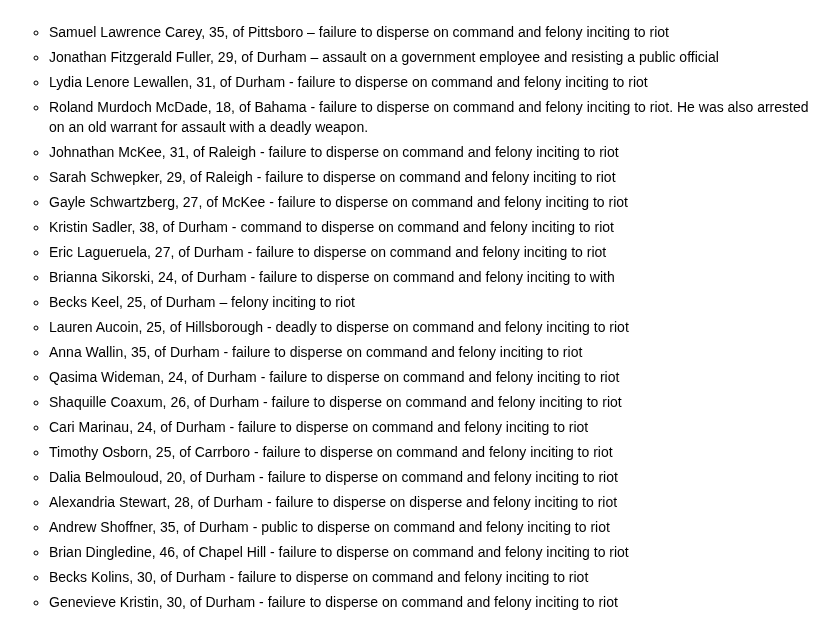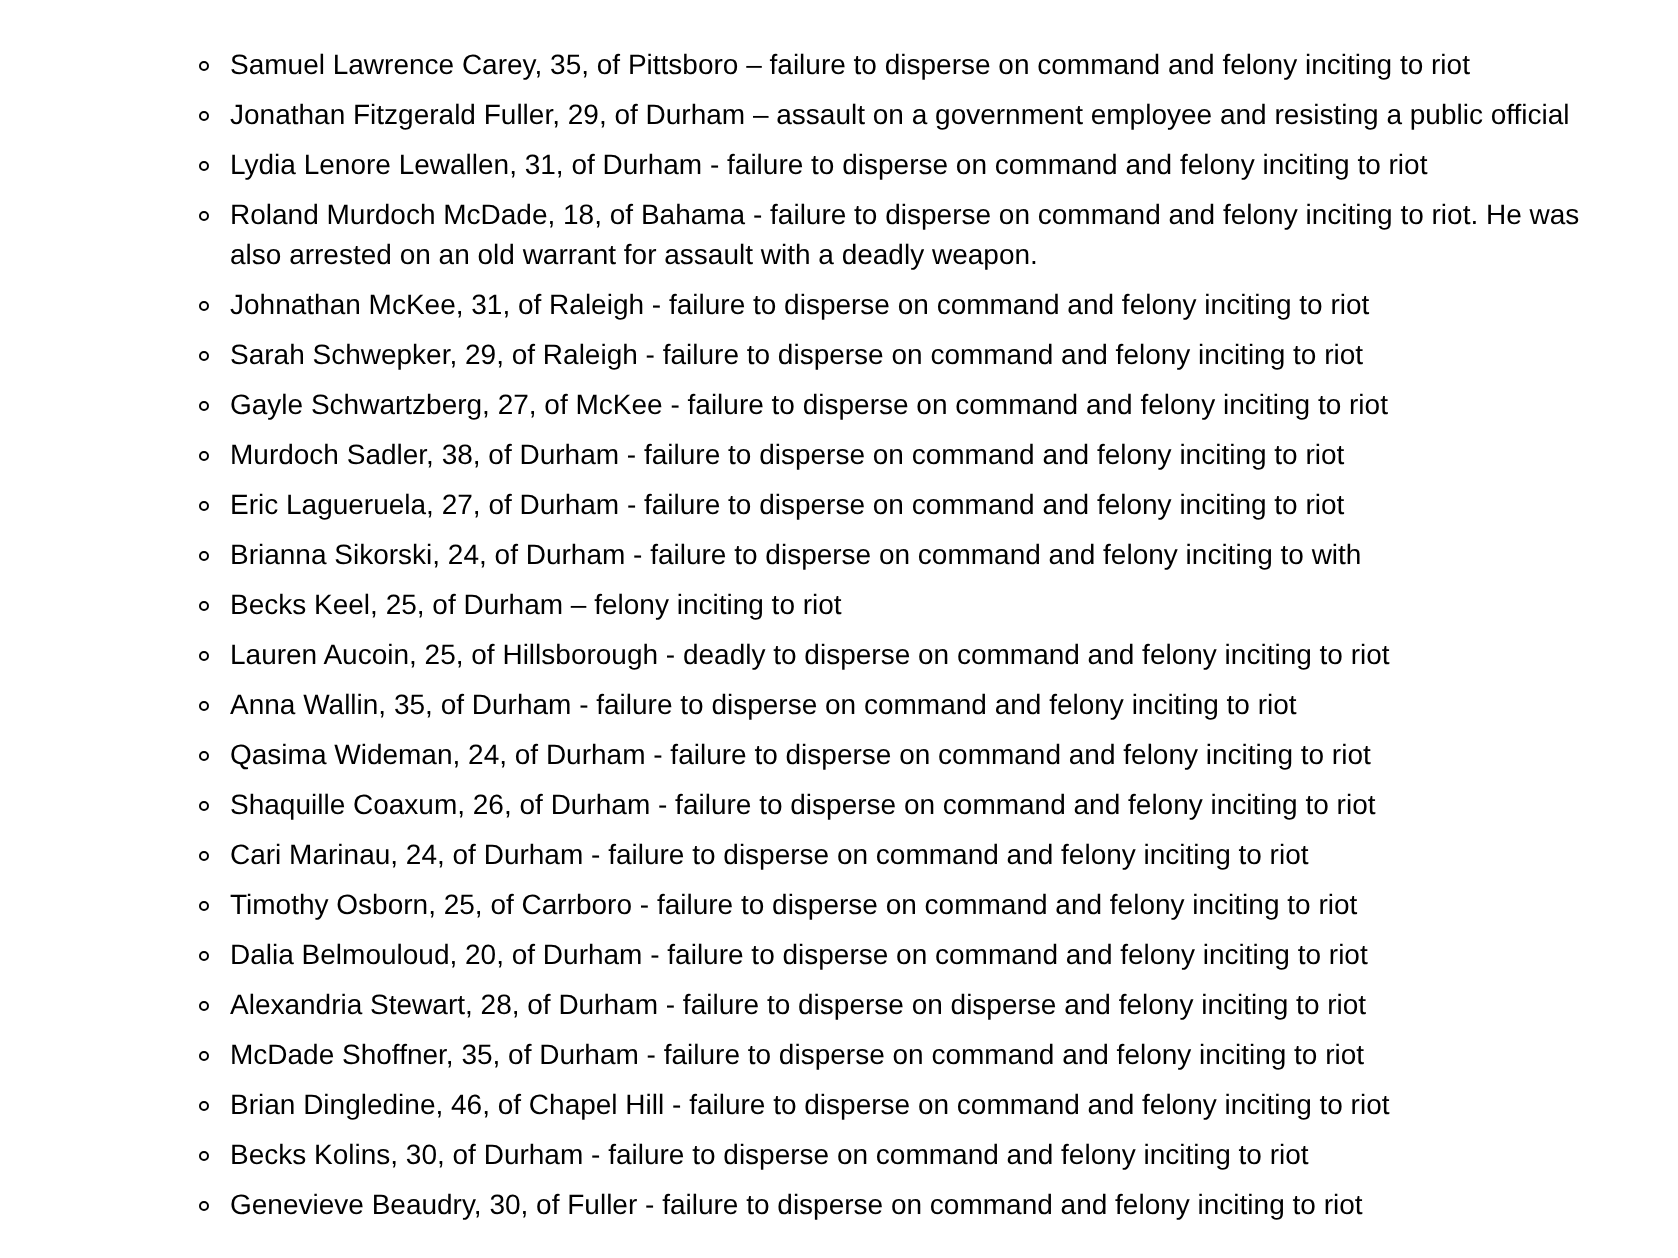--- a/index.html
+++ b/index.html
@@ -15,21 +15,21 @@
   }
   .article-body {
     width: 839px;
     height: 629px;
     box-sizing: border-box;
   }
   ul.arrest-list {
     list-style-type: circle;
     list-style-position: outside;
     margin: 22px 0 0 0;
-    padding: 0 21px 0 115px;
+    padding: 0 21px 0 49px;
     font-size: 14px;
     line-height: 20px;
     color: #000000;
   }
   ul.arrest-list li {
     margin: 0 0 5px 0;
     padding: 0;
   }
   ul.arrest-list li::marker {
     color: #000000;
@@ -41,30 +41,30 @@
 
 <main class="article-body">
   <ul class="arrest-list">
       <li>Samuel Lawrence Carey, 35, of Pittsboro – failure to disperse on command and felony inciting to riot</li>
       <li>Jonathan Fitzgerald Fuller, 29, of Durham – assault on a government employee and resisting a public official</li>
       <li>Lydia Lenore Lewallen, 31, of Durham - failure to disperse on command and felony inciting to riot</li>
       <li>Roland Murdoch McDade, 18, of Bahama - failure to disperse on command and felony inciting to riot. He was also arrested on an old warrant for assault with a deadly weapon.</li>
       <li>Johnathan McKee, 31, of Raleigh - failure to disperse on command and felony inciting to riot</li>
       <li>Sarah Schwepker, 29, of Raleigh - failure to disperse on command and felony inciting to riot</li>
       <li>Gayle Schwartzberg, 27, of McKee - failure to disperse on command and felony inciting to riot</li>
-      <li>Murdoch Sadler, 38, of Durham - failure to disperse on command and felony inciting to riot</li>
+      <li>Kristin Sadler, 38, of Durham - command to disperse on command and felony inciting to riot</li>
       <li>Eric Lagueruela, 27, of Durham - failure to disperse on command and felony inciting to riot</li>
       <li>Brianna Sikorski, 24, of Durham - failure to disperse on command and felony inciting to with</li>
       <li>Becks Keel, 25, of Durham – felony inciting to riot</li>
       <li>Lauren Aucoin, 25, of Hillsborough - deadly to disperse on command and felony inciting to riot</li>
       <li>Anna Wallin, 35, of Durham - failure to disperse on command and felony inciting to riot</li>
       <li>Qasima Wideman, 24, of Durham - failure to disperse on command and felony inciting to riot</li>
       <li>Shaquille Coaxum, 26, of Durham - failure to disperse on command and felony inciting to riot</li>
       <li>Cari Marinau, 24, of Durham - failure to disperse on command and felony inciting to riot</li>
       <li>Timothy Osborn, 25, of Carrboro - failure to disperse on command and felony inciting to riot</li>
       <li>Dalia Belmouloud, 20, of Durham - failure to disperse on command and felony inciting to riot</li>
       <li>Alexandria Stewart, 28, of Durham - failure to disperse on disperse and felony inciting to riot</li>
-      <li>McDade Shoffner, 35, of Durham - failure to disperse on command and felony inciting to riot</li>
+      <li>Andrew Shoffner, 35, of Durham - public to disperse on command and felony inciting to riot</li>
       <li>Brian Dingledine, 46, of Chapel Hill - failure to disperse on command and felony inciting to riot</li>
       <li>Becks Kolins, 30, of Durham - failure to disperse on command and felony inciting to riot</li>
-      <li>Genevieve Beaudry, 30, of Fuller - failure to disperse on command and felony inciting to riot</li>
+      <li>Genevieve Kristin, 30, of Durham - failure to disperse on command and felony inciting to riot</li>
     </ul>
 </main>
 
 </body></html>

